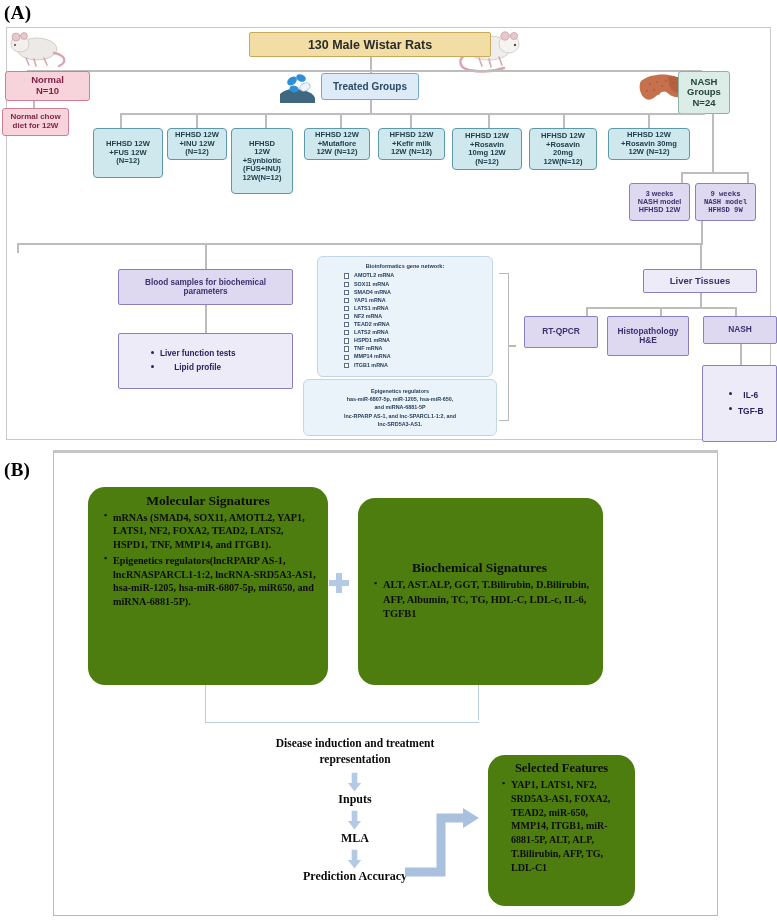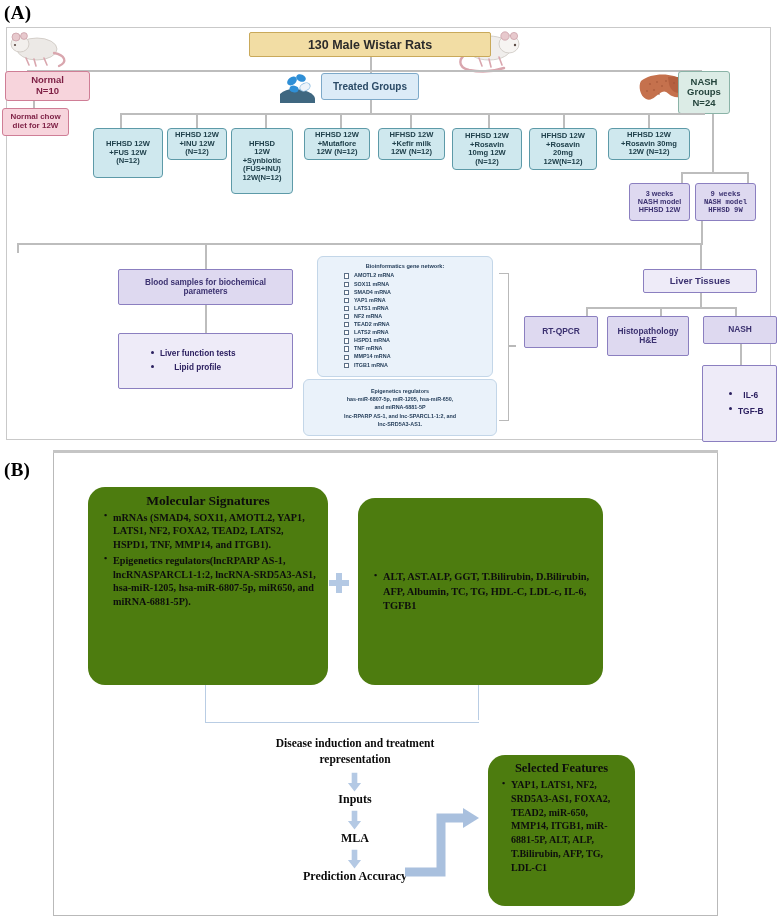--- a/index.html
+++ b/index.html
@@ -318,20 +318,21 @@
       <li>mRNAs (SMAD4, SOX11, AMOTL2, YAP1, LATS1, NF2, FOXA2, TEAD2, LATS2, HSPD1, TNF, MMP14, and ITGB1).</li>
       <li style="margin-top:3px;">Epigenetics regulators(lncRPARP AS-1, lncRNASPARCL1-1:2, lncRNA-SRD5A3-AS1, hsa-miR-1205, hsa-miR-6807-5p, miR650, and miRNA-6881-5P).</li>
     </ul>
   </div>
 
   <svg class="plusIcon" style="left:328px;top:572px;" width="22" height="24" viewBox="0 0 22 24">
     <path d="M8 1 h6 v7 h7 v6 h-7 v7 h-6 v-7 h-7 v-6 h7 z" fill="#b4c9e4"></path>
   </svg>
 
   <div class="bigbox" style="left:358px;top:498px;width:245px;height:187px;padding:0 8px 0 6px;display:flex;flex-direction:column;justify-content:center;">
+    <h4 style="font-size:13.5px;">Biochemical Signatures</h4>
     <ul style="font-size:10.4px;line-height:1.42;">
       <li>ALT, AST.ALP, GGT, T.Bilirubin, D.Bilirubin, AFP, Albumin, TC, TG, HDL-C, LDL-c, IL-6, TGFB1</li>
     </ul>
   </div>
 
   <div class="ln-b v" style="left:205px;top:685px;height:38px;"></div>
   <div class="ln-b v" style="left:478px;top:685px;height:35px;"></div>
   <div class="ln-b h" style="left:205px;top:722px;width:274px;"></div>
 
   <div class="flowtxt" style="left:255px;top:736px;width:200px;font-size:11.5px;line-height:1.35;">

